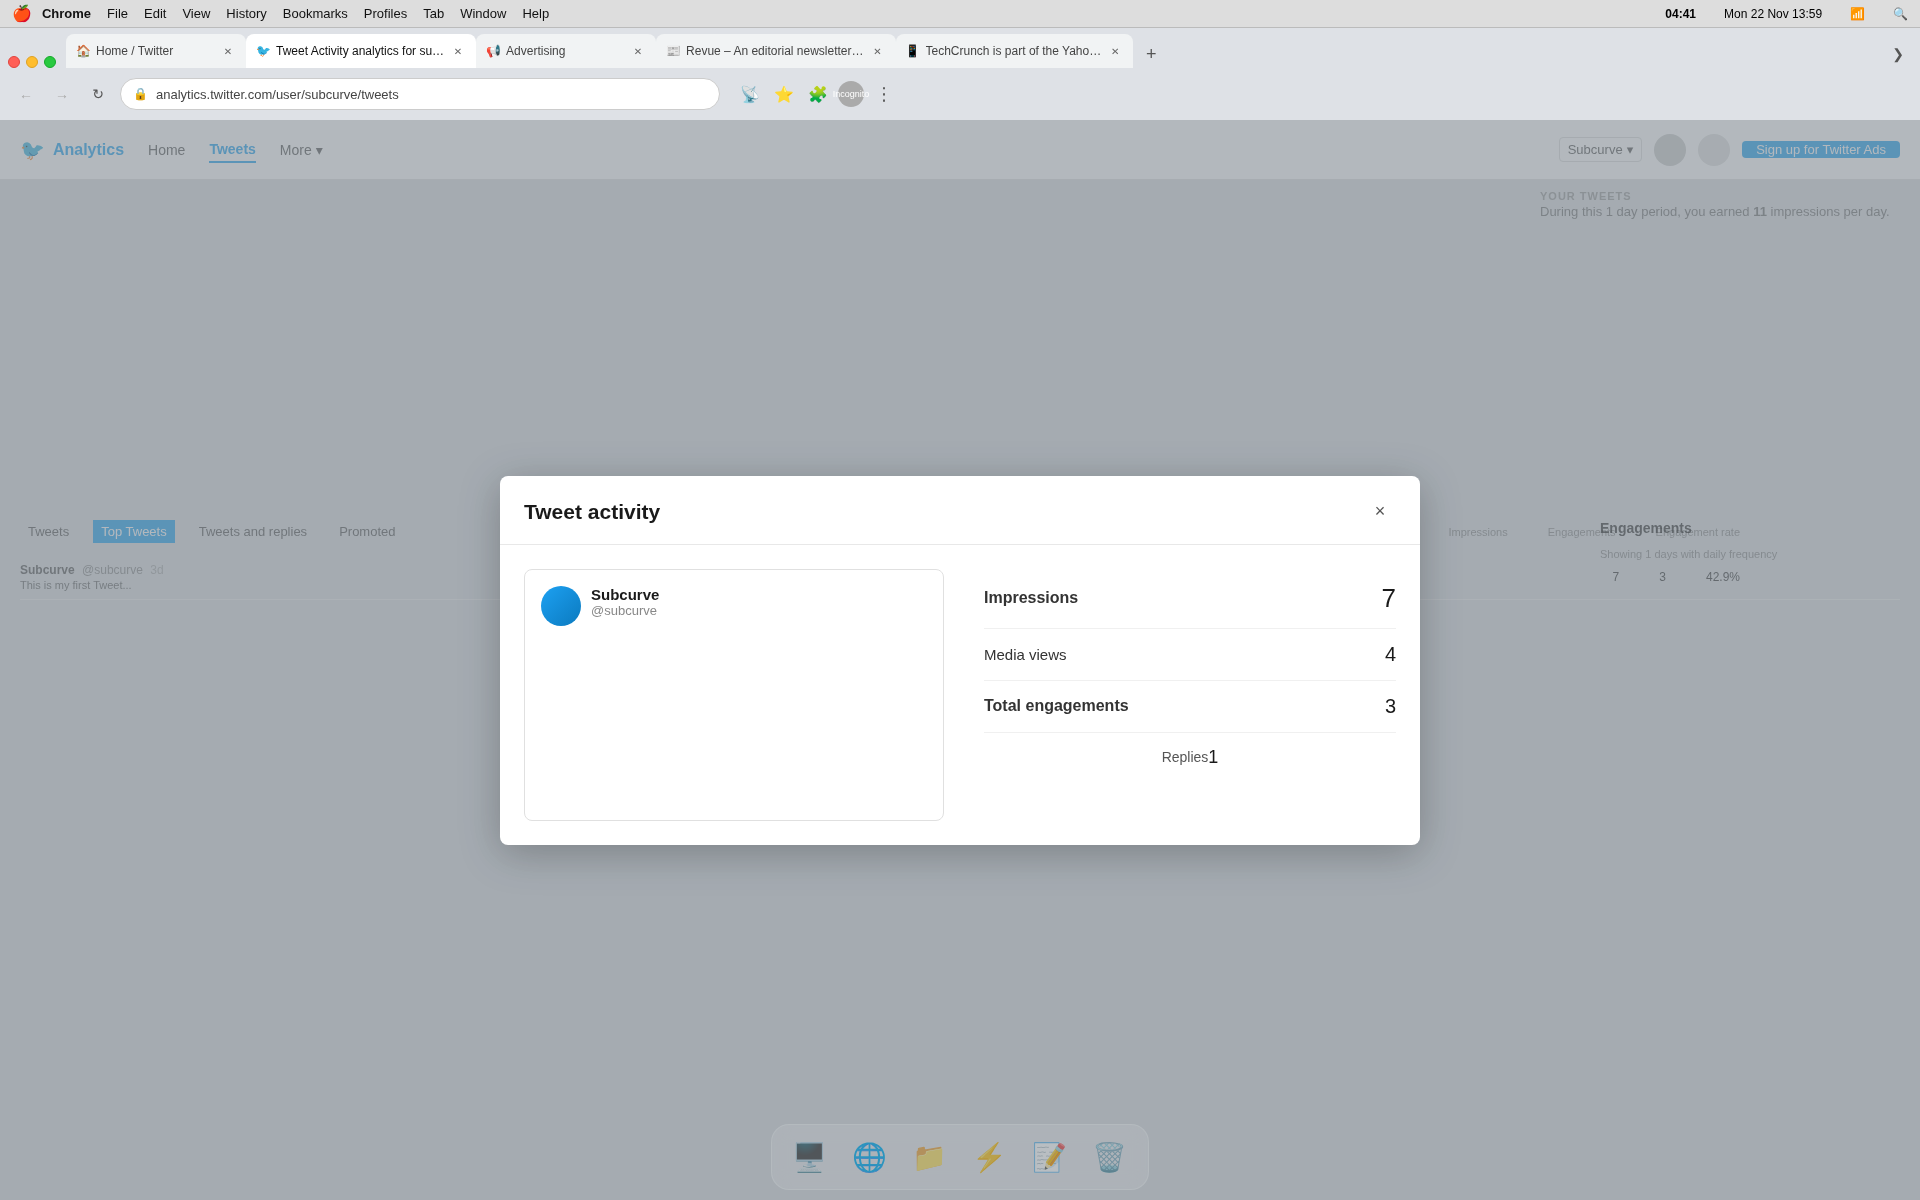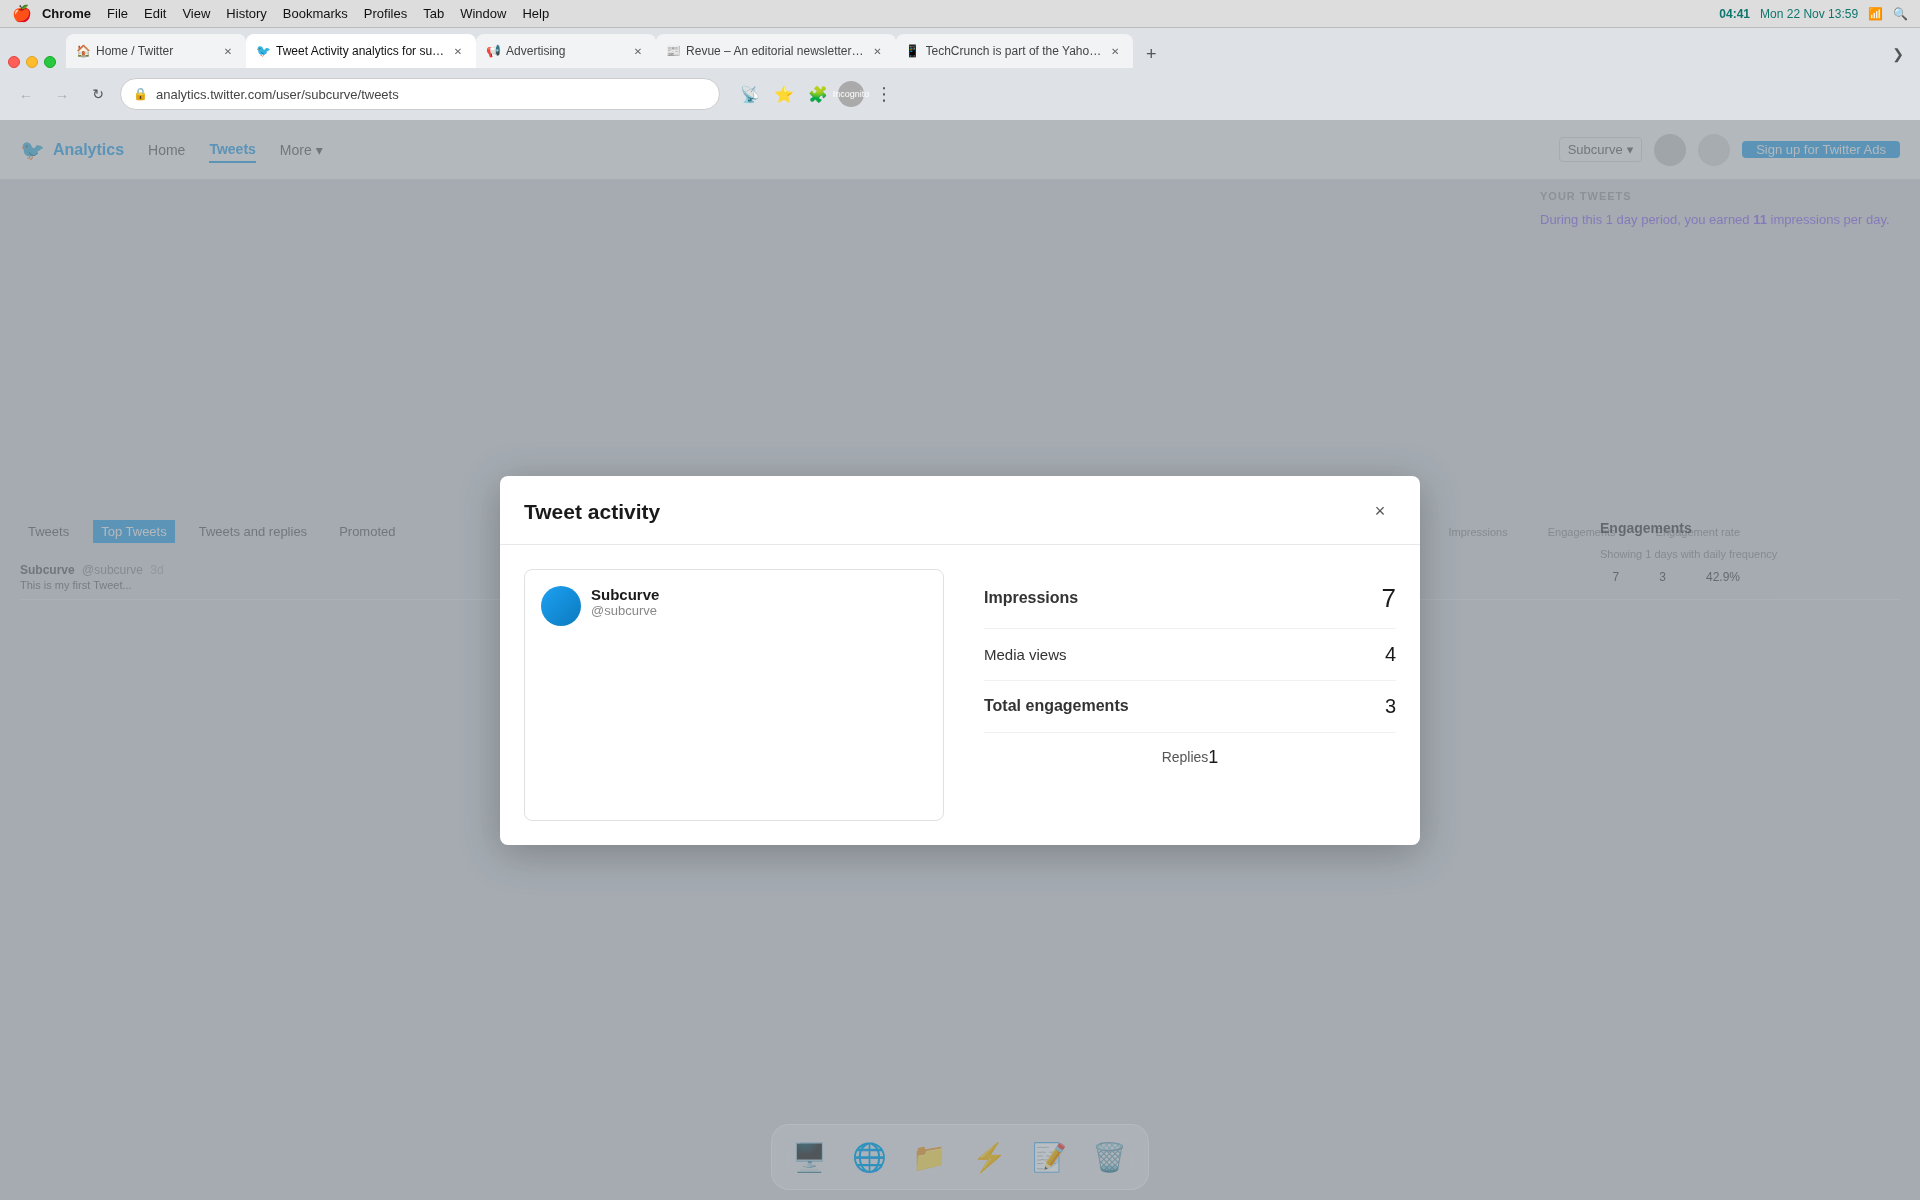--- a/index.html
+++ b/index.html
@@ -34,23 +34,23 @@
       font-weight: 500;
       color: #111;
       margin-right: 16px;
       white-space: nowrap;
     }
     .menubar-item.bold { font-weight: 700; }
     .menubar-right {
       margin-left: auto;
       display: flex;
       align-items: center;
-      gap: 10px;
+      gap: 28px;
       font-size: 12px;
-      color: #0f766e;
+      color: #000000;
     }
 
     
     .chrome-window {
       width: 100%;
       height: calc(100% - 28px);
       display: flex;
       flex-direction: column;
       background: #dee1e6;
     }
@@ -302,23 +302,22 @@
     }
     .right-stats .your-tweets {
       font-weight: 700;
       font-size: 11px;
       text-transform: uppercase;
       color: #999;
       letter-spacing: 1px;
     }
     .right-stats p {
       font-size: 13px;
-      color: #8b5cf6;
+      color: #737373;
       line-height: 1.5;
-      margin-top: 8px;
     }
 
     
     .tweet-list-area {
       position: absolute;
       top: 400px;
       left: 20px;
       right: 20px;
       opacity: 0.7;
     }

